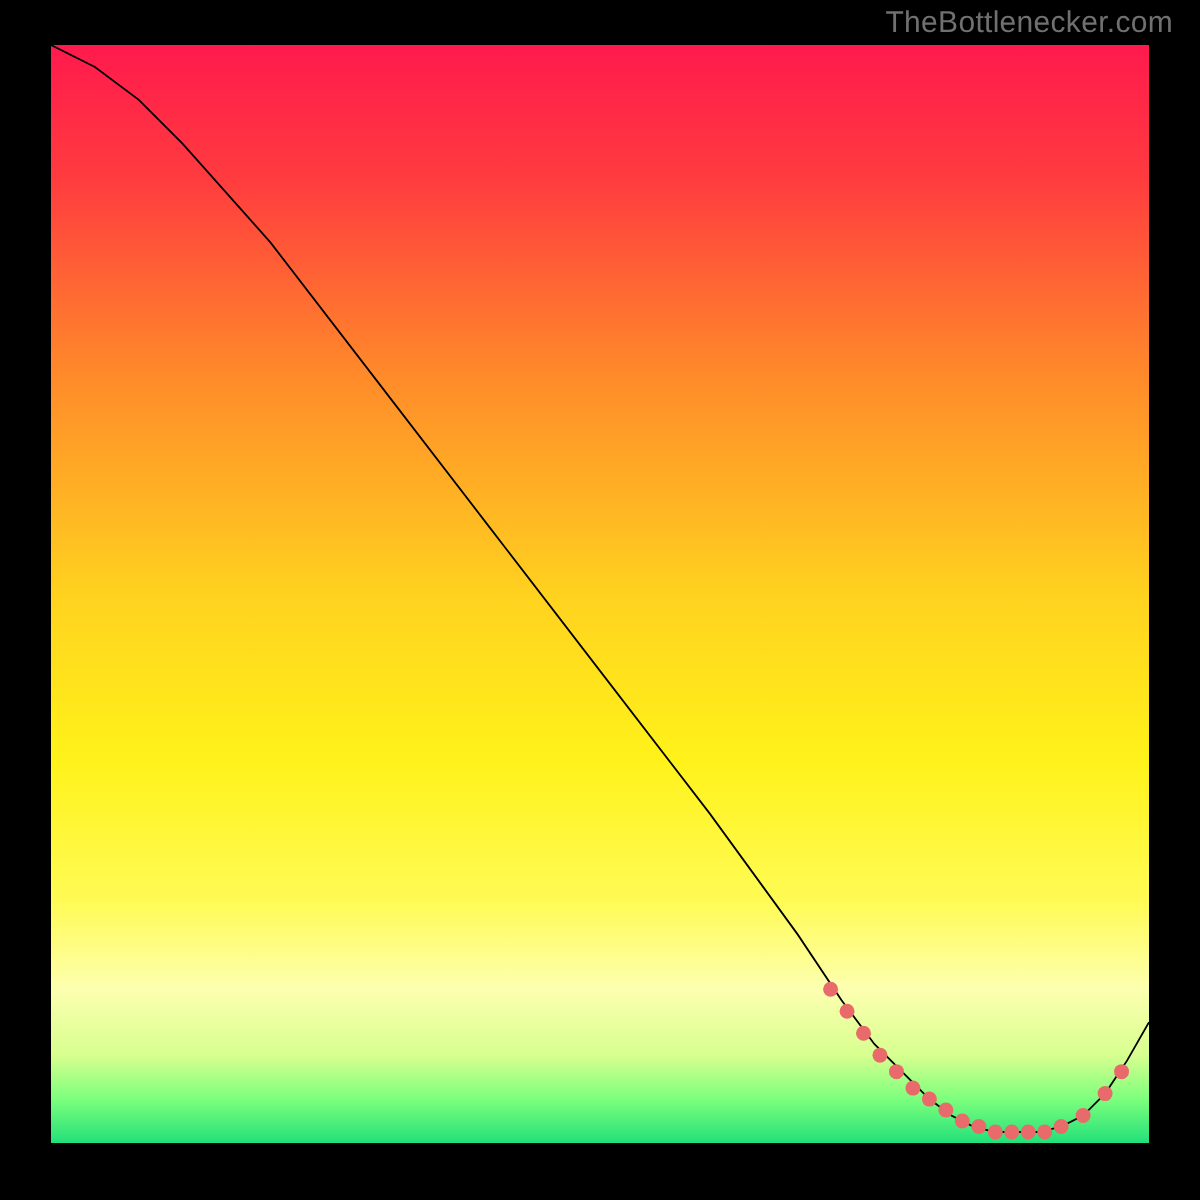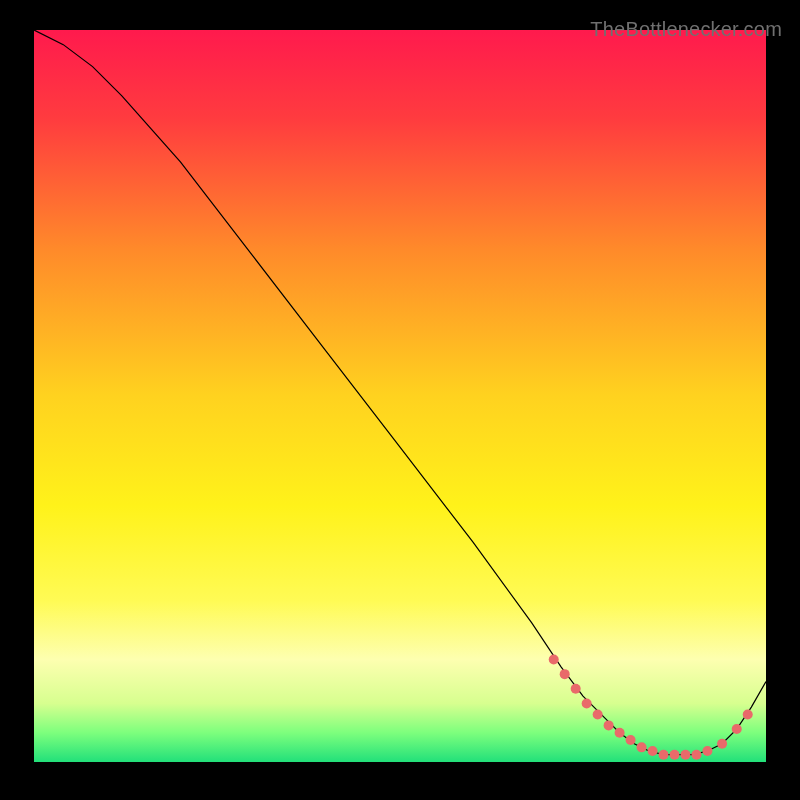--- a/index.html
+++ b/index.html
@@ -6,21 +6,21 @@
   body {
     width: 800px;
     height: 800px;
     background: #000;
     position: relative;
     font-family: Arial, sans-serif;
     overflow: hidden;
   }
   .watermark {
     position: absolute;
-    top: 18px;
+    top: 4px;
     right: 18px;
     color: #707070;
     font-size: 20px;
     font-weight: 500;
     z-index: 10;
     letter-spacing: 0.2px;
   }
   .plot-area {
     position: absolute;
     left: 34px;

